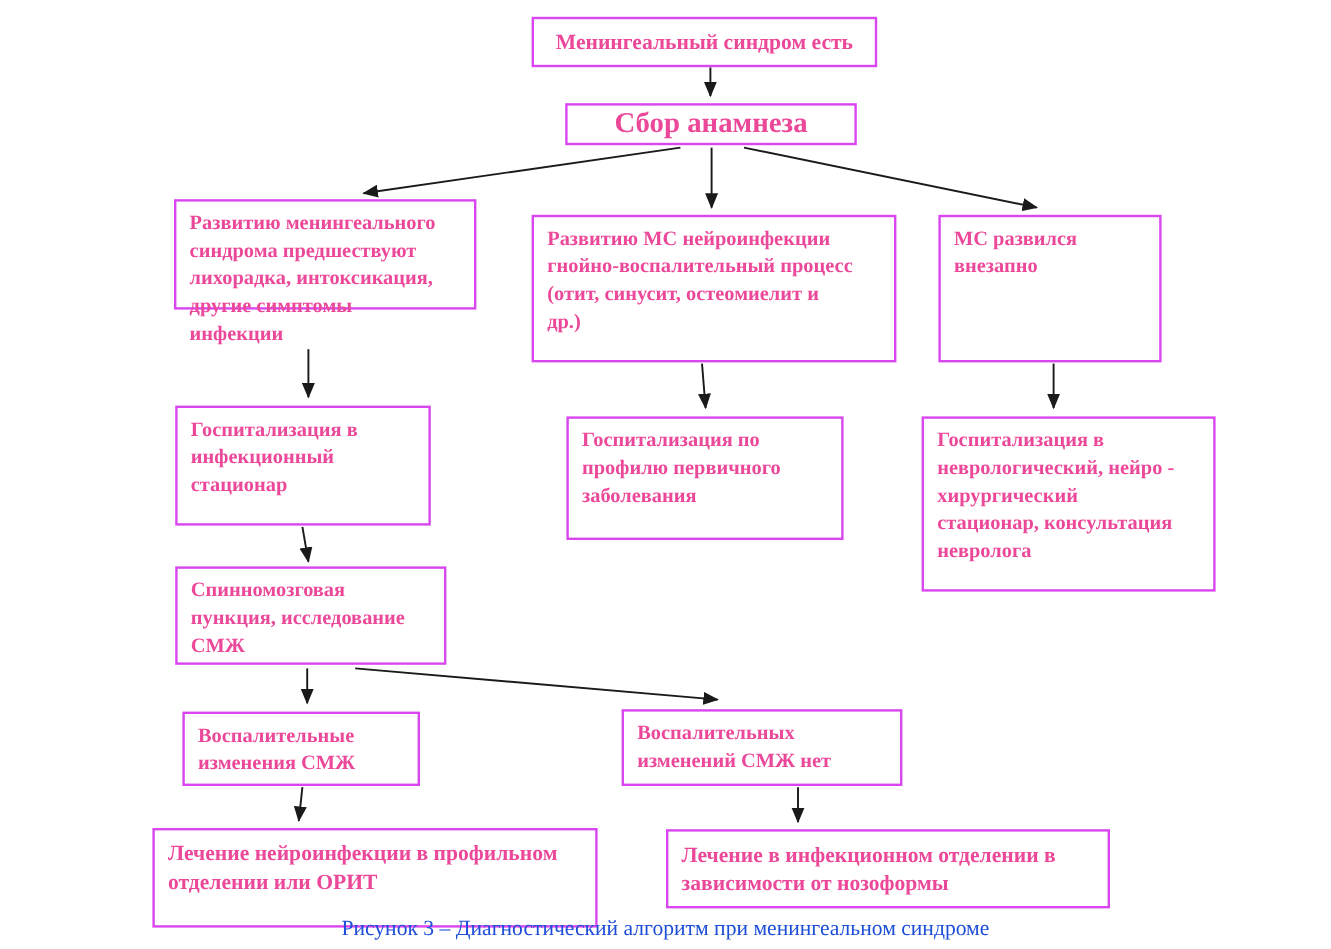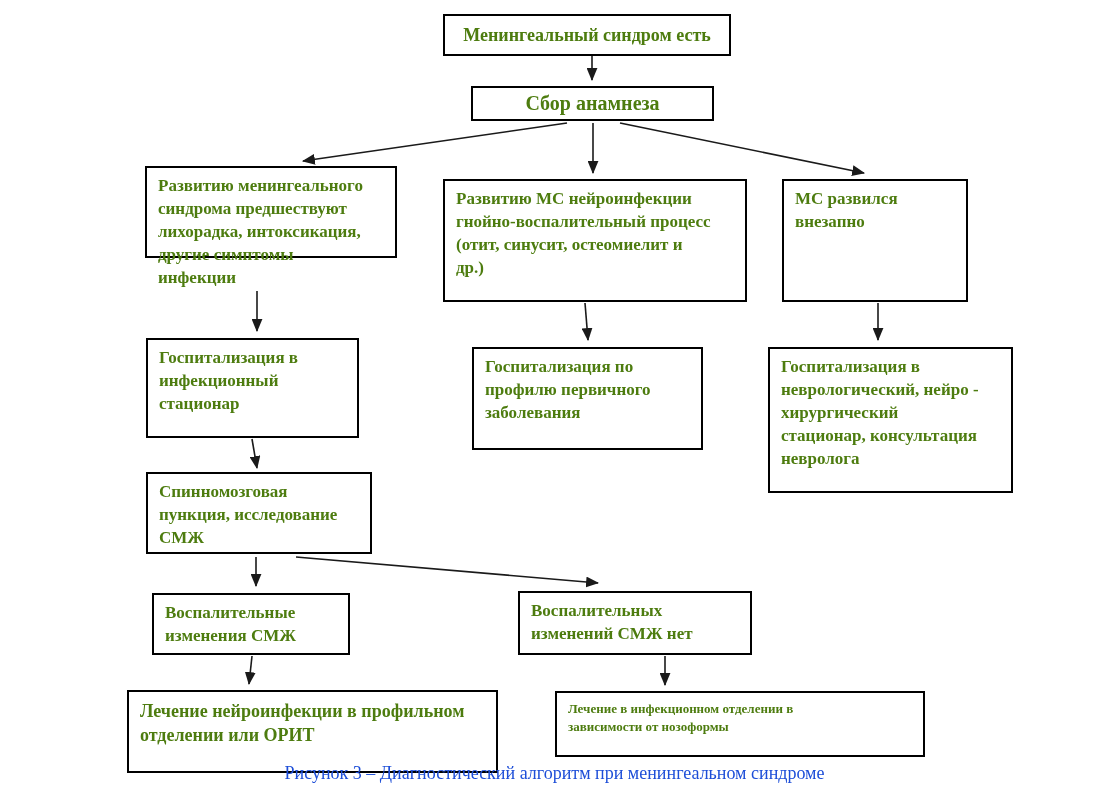--- a/index.html
+++ b/index.html
@@ -18,51 +18,51 @@
   #arrow-layer {
     position: absolute;
     left: 0; top: 0;
     width: 1109px;
     height: 791px;
     pointer-events: none;
   }
   .node {
     position: absolute;
     box-sizing: border-box;
-    border: 2px solid #000000;
+    border: 2px solid #d946ef;
     background: #ffffff;
-    color: #4d7c0f;
+    color: #ec4899;
     font-weight: bold;
     font-size: 17px;
     line-height: 1.35;
     padding: 7px 11px;
     white-space: pre-line;
     text-align: left;
   }
   .node.center {
     display: flex;
     align-items: center;
     justify-content: center;
     text-align: center;
     padding: 0 6px;
     white-space: nowrap;
   }
   #node-start            { left: 443px; top: 14px;  width: 288px; height: 42px; font-size: 18px; }
-  #node-anamnesis        { left: 471px; top: 86px;  width: 243px; height: 35px; font-size: 20px; }
+  #node-anamnesis        { left: 471px; top: 86px;  width: 243px; height: 35px; font-size: 24px; }
   #node-infection        { left: 145px; top: 166px; width: 252px; height: 92px; }
   #node-purulent         { left: 443px; top: 179px; width: 304px; height: 123px; }
   #node-sudden           { left: 782px; top: 179px; width: 186px; height: 123px; }
   #node-hosp-infectious  { left: 146px; top: 338px; width: 213px; height: 100px; }
   #node-hosp-primary     { left: 472px; top: 347px; width: 231px; height: 103px; }
   #node-hosp-neuro       { left: 768px; top: 347px; width: 245px; height: 146px; }
   #node-puncture         { left: 146px; top: 472px; width: 226px; height: 82px; }
   #node-csf-yes          { left: 152px; top: 593px; width: 198px; height: 62px; }
   #node-csf-no           { left: 518px; top: 591px; width: 234px; height: 64px; }
   #node-treat-neuro      { left: 127px; top: 690px; width: 371px; height: 83px; font-size: 18px; }
-  #node-treat-infect     { left: 555px; top: 691px; width: 370px; height: 66px; font-size: 13px; }
+  #node-treat-infect     { left: 555px; top: 691px; width: 370px; height: 66px; font-size: 18px; }
   #figure-caption {
     position: absolute;
     left: 0; top: 763px;
     width: 1109px;
     text-align: center;
     font-size: 18px;
     font-weight: normal;
     color: #1d4ed8;
   }
   .flow-line {

